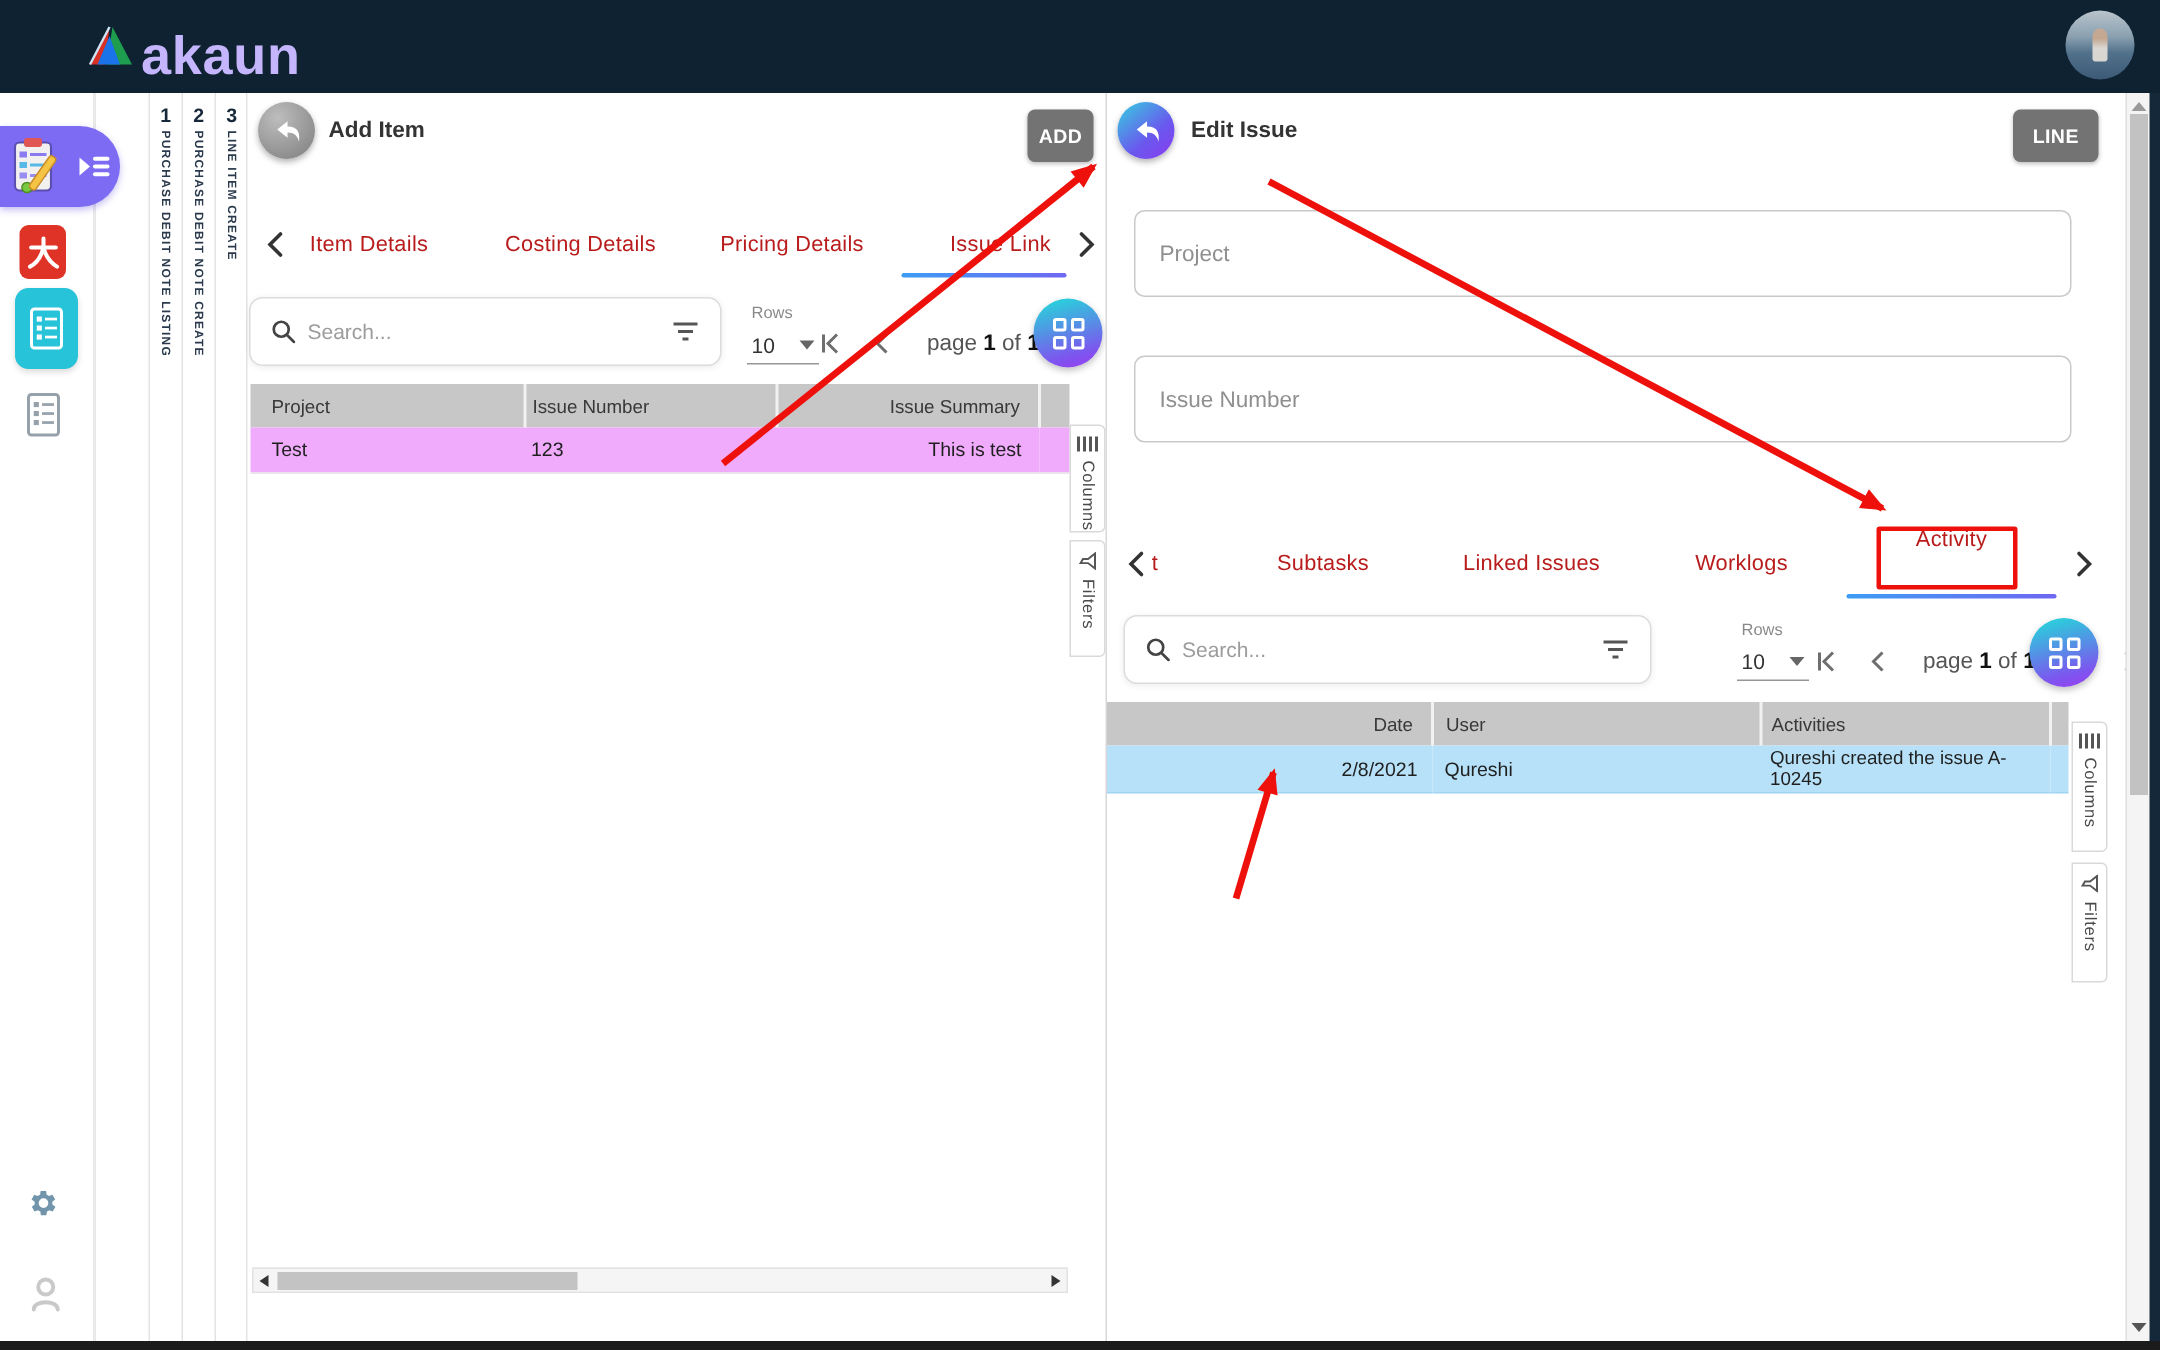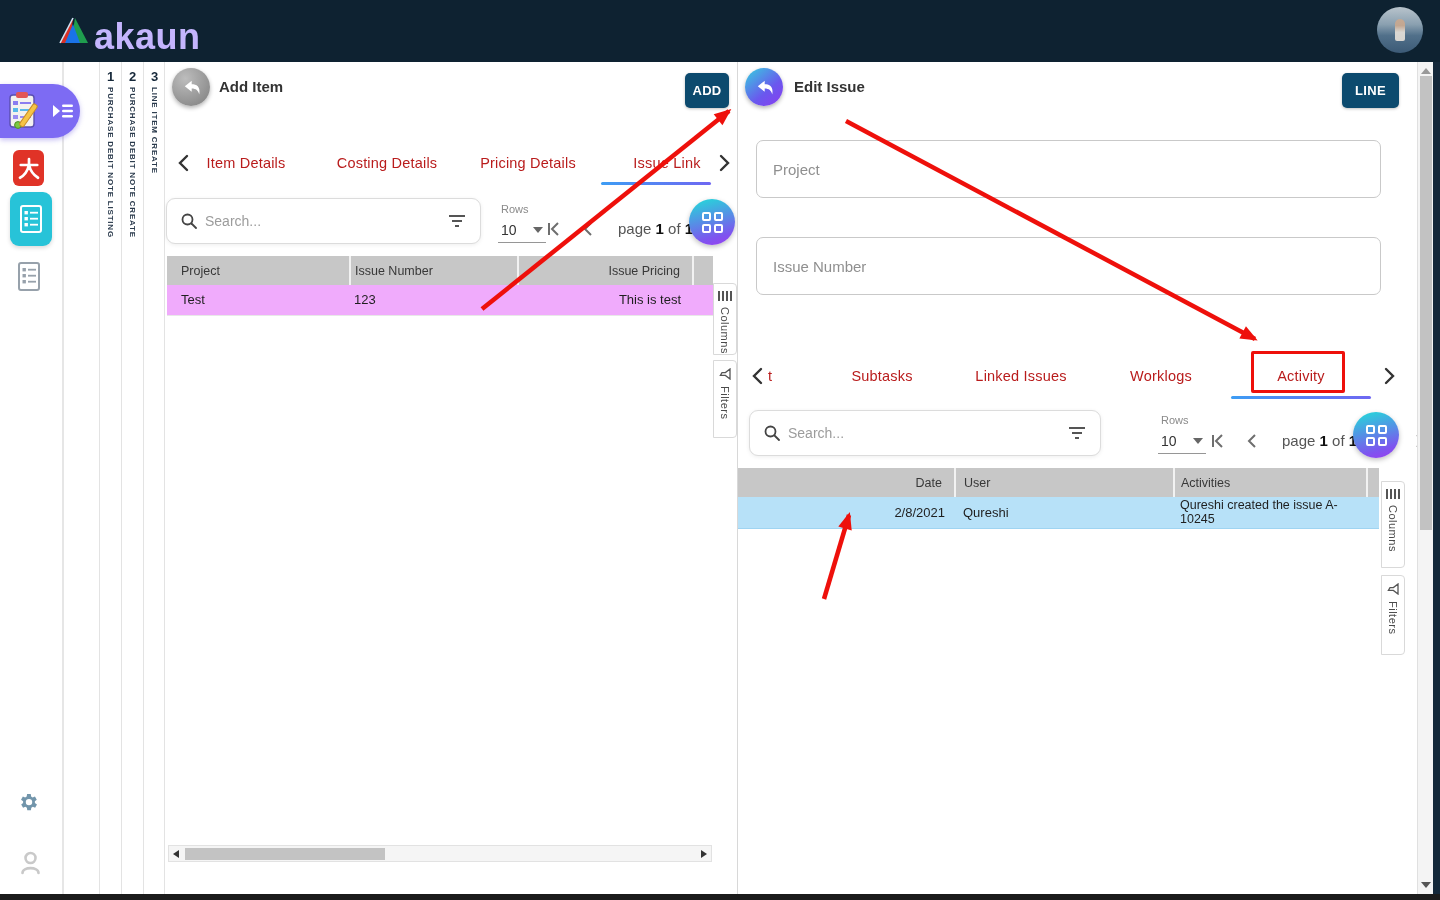--- a/index.html
+++ b/index.html
@@ -32,21 +32,21 @@
 
   
   .panel { position:absolute; top:62px; height:832px; background:#fff; }
   #lpanel { left:164px; width:572px; border-left:1px solid #e3e3e3; }
   #rpanel { left:737px; width:673px; border-left:1px solid #d8d8d8; }
 
   .backbtn { position:absolute; width:38px; height:38px; border-radius:50%; display:flex; align-items:center; justify-content:center; cursor:pointer; }
   .backbtn.gray { background:radial-gradient(circle at 35% 28%, #bdbdbd, #8d8d8d 75%); box-shadow:0 2px 4px rgba(0,0,0,.3); }
   .backbtn.grad { background:linear-gradient(140deg,#39c7e0 5%,#6a58ee 60%,#8a3cf0 100%); box-shadow:0 2px 4px rgba(0,0,0,.3); }
   .ptitle { position:absolute; font-size:15px; font-weight:700; color:#333; }
-  .pribtn { position:absolute; background:#0c4a6e; color:#fff; font-size:13px; font-weight:700; letter-spacing:.3px;
+  .pribtn { position:absolute; background:#737373; color:#fff; font-size:13px; font-weight:700; letter-spacing:.3px;
             border:none; border-radius:5px; cursor:pointer; box-shadow:0 1px 3px rgba(0,0,0,.25); }
 
   .tablabel { position:absolute; transform:translateX(-50%); font-size:14.5px; color:#b91c1c; letter-spacing:.2px; white-space:nowrap; cursor:pointer; }
   .tabunder { position:absolute; height:3px; background:linear-gradient(90deg,#3d9df4,#6f67f2); border-radius:2px; }
   .chev { position:absolute; cursor:pointer; }
 
   .searchcard { position:absolute; height:46px; background:#fff; border:1px solid #dcdcdc; border-radius:9px;
                 box-shadow:0 1px 4px rgba(0,0,0,.07); display:flex; align-items:center; padding:0 14px; }
   .searchcard input { border:none; outline:none; flex:1; font-size:14px; color:#4c1d95; margin-left:8px; font-family:inherit; background:transparent; }
   .searchcard input::placeholder { color:#9c9c9c; }
@@ -262,21 +262,21 @@
         <colgroup>
             <col style="width:183px">
             <col style="width:168px">
             <col style="width:175px">
             <col style="width:20px">
           </colgroup>
         <thead>
           <tr>
             <th style="padding-left:14px;">Project</th>
             <th style="padding-left:4px;">Issue Number</th>
-            <th style="text-align:right;padding-right:12px;">Issue Pricing</th>
+            <th style="text-align:right;padding-right:12px;">Issue Summary</th>
             <th></th>
           </tr>
         </thead>
         <tbody>
           <tr>
             <td style="padding-left:14px;">Test</td>
             <td style="padding-left:4px;">123</td>
             <td style="text-align:right;padding-right:12px;">This is test</td>
             <td></td>
           </tr>
@@ -323,21 +323,21 @@
       <input placeholder="Issue Number" style="">
     </div>
 
     <svg class="chev" style="left:13px;top:305px;" width="13" height="18" viewBox="0 0 13 18">
       <polyline points="10,2 3,9 10,16" fill="none" stroke="#333" stroke-width="2.4" stroke-linecap="round"></polyline>
     </svg>
     <span class="tablabel" style="left:32px;top:306px;">t</span>
     <span class="tablabel" style="left:144px;top:306px;">Subtasks</span>
     <span class="tablabel" style="left:283px;top:306px;">Linked Issues</span>
     <span class="tablabel" style="left:423px;top:306px;">Worklogs</span>
-    <span class="tablabel" style="left:563px;top:306px;">Activity</span>
+    <span class="tablabel" style="left:563px;top:290px;">Activity</span>
     <svg class="chev" style="left:645px;top:305px;" width="13" height="18" viewBox="0 0 13 18">
       <polyline points="3,2 10,9 3,16" fill="none" stroke="#333" stroke-width="2.4" stroke-linecap="round"></polyline>
     </svg>
     <div class="tabunder" style="left:493px;top:334px;width:140px;"></div>
 
     <div class="searchcard" style="left:11px;top:348px;width:352px;">
       <svg width="16" height="16" viewBox="0 0 16 16">
         <circle cx="6.5" cy="6.5" r="5" fill="none" stroke="#444" stroke-width="1.8"></circle>
         <line x1="10.5" y1="10.5" x2="15" y2="15" stroke="#444" stroke-width="1.8" stroke-linecap="round"></line>
       </svg>

